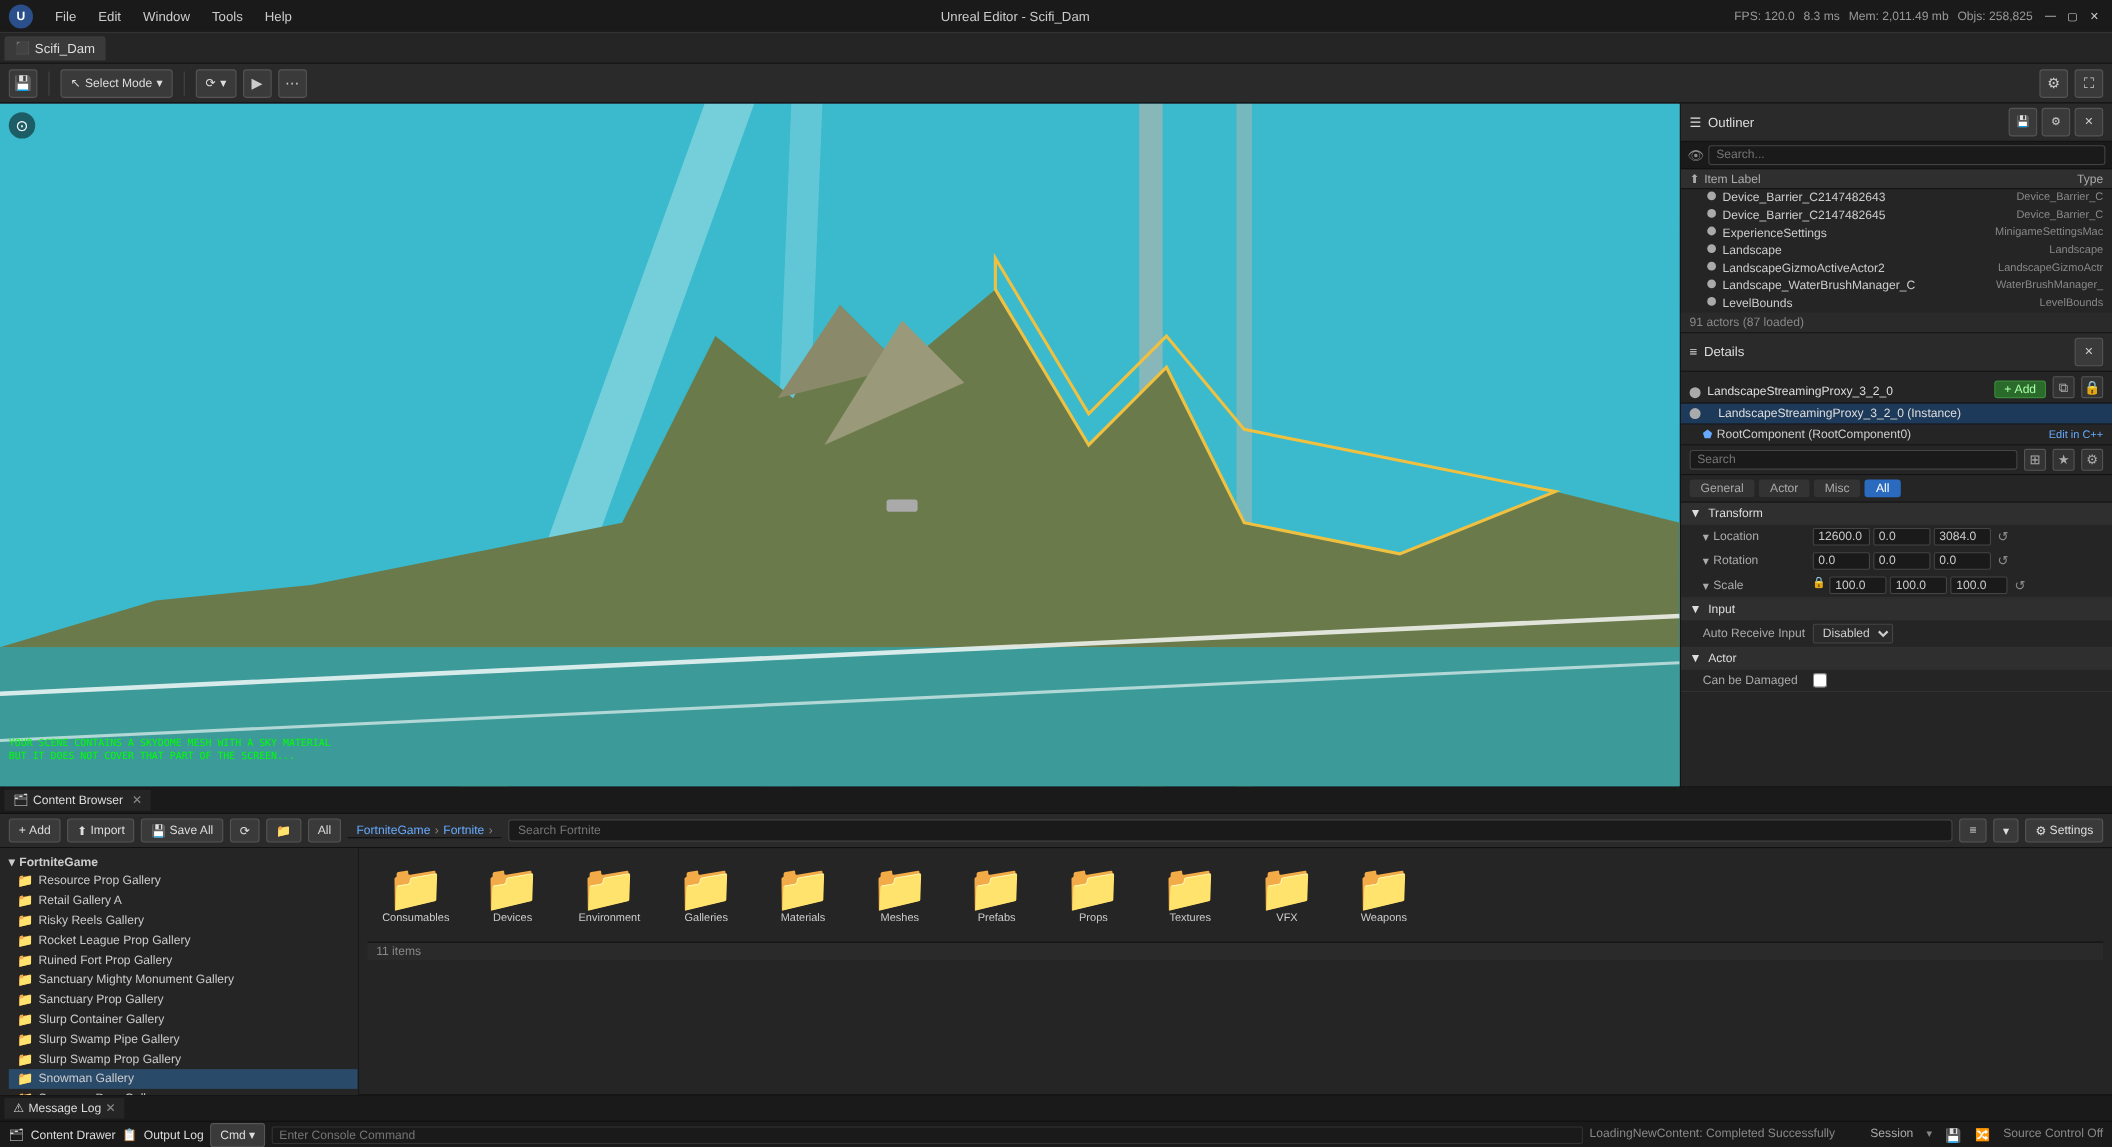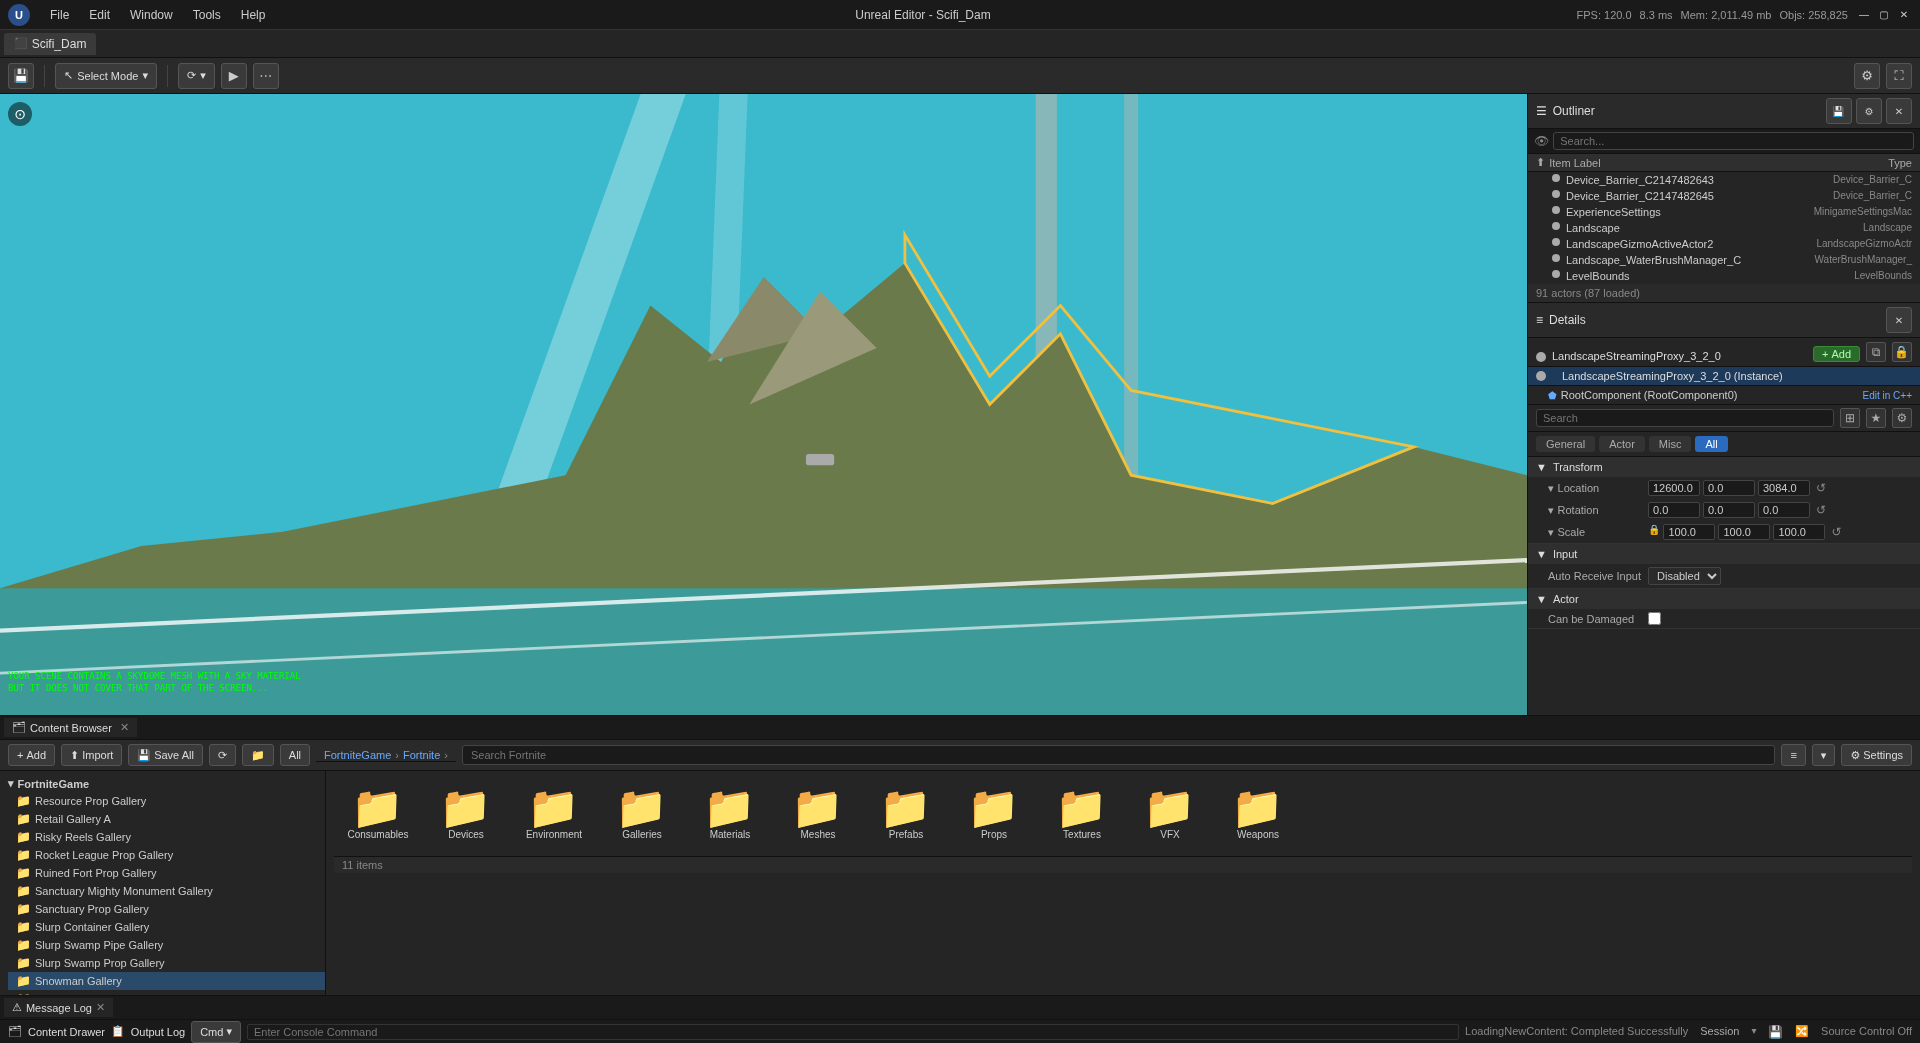--- a/index.html
+++ b/index.html
@@ -576,20 +576,20 @@
     <span style="color:#ddd;font-size:11px;cursor:pointer;">Content Drawer</span>
     <span style="color:#ddd;font-size:11px;cursor:pointer;">📋</span>
     <span style="color:#ddd;font-size:11px;cursor:pointer;">Output Log</span>
     <div class="cb-btn">
       <span>Cmd</span>
       <span>▾</span>
     </div>
     <input type="text" id="console-input" placeholder="Enter Console Command" style="">
     <div style="margin-left:auto;display:flex;align-items:flex-start;gap:12px;">
       <span style="color:#888;font-size:11px;">LoadingNewContent: Completed Successfully</span>
-      <span style="color:#aaa;cursor:pointer;font-size:11px;">Session</span>
+      <span style="color:#aaa;cursor:pointer;font-size:11px;margin-left:20px;">Session</span>
       <span style="color:#888;font-size:10px;">▾</span>
       <span style="cursor:pointer;color:#aaa;font-size:12px;">💾</span>
       <span style="color:#888;font-size:11px;">🔀</span>
       <span style="color:#888;font-size:11px;cursor:pointer;">Source Control Off</span>
     </div>
   </div>
 </div>
 
 </body></html>

